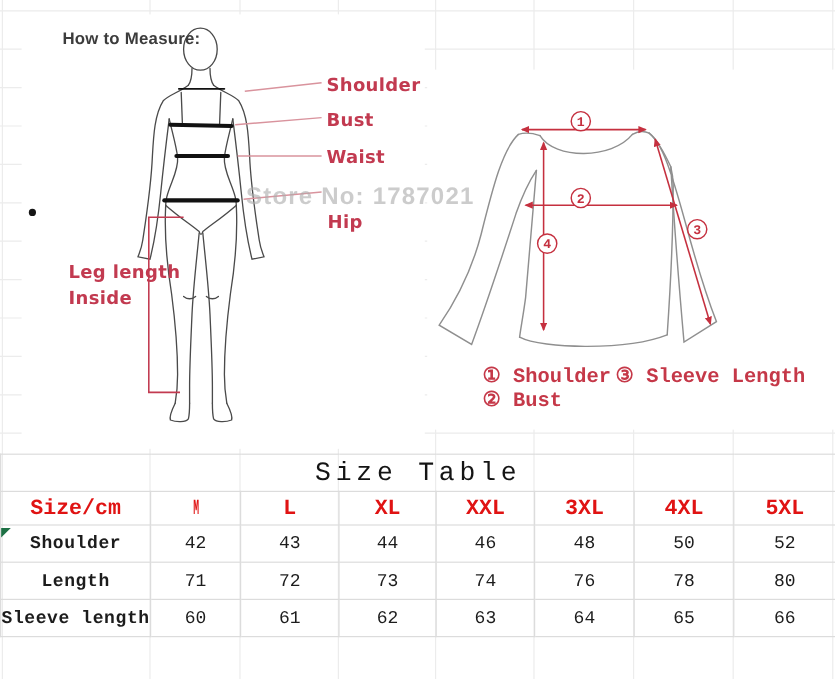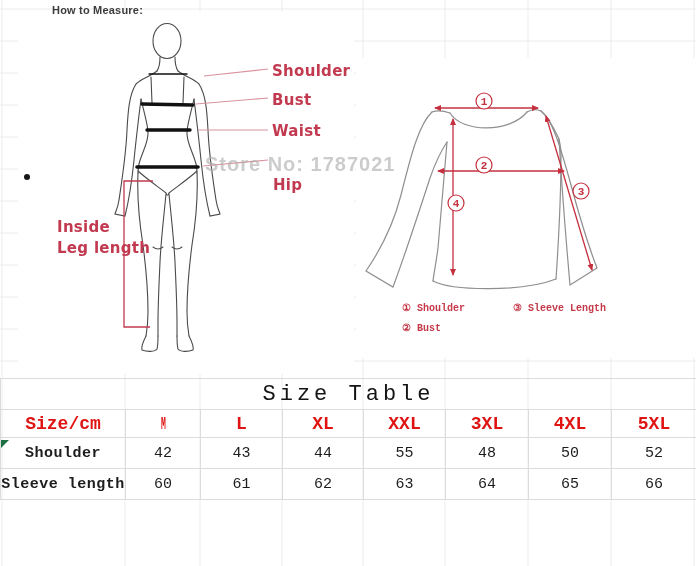--- a/index.html
+++ b/index.html
@@ -1,34 +1,34 @@
 <!DOCTYPE html>
 <html><head>
 <meta charset="utf-8">
 <style>
   html,body{margin:0;padding:0;background:#fff;}
   .page{position:relative;width:696px;height:566px;background:#ffffff;overflow:hidden;
         font-family:"Liberation Sans",sans-serif;}
   .layer{position:absolute;left:0;top:0;width:696px;height:566px;}
 
-  .howto{position:absolute;left:52px;top:4px;font-size:11px;font-weight:bold;color:#3c3c3c;
+  .howto{position:absolute;left:52px;top:24px;font-size:14px;font-weight:bold;color:#3c3c3c;
          letter-spacing:0.2px;}
   .watermark{position:absolute;left:205px;top:153px;font-size:20px;font-weight:bold;
              color:rgba(172,172,172,0.62);letter-spacing:1px;white-space:nowrap;}
   .dot{position:absolute;left:24px;top:174px;width:6px;height:6px;border-radius:50%;background:#161616;}
 
   .bodylabel{position:absolute;font-size:15px;font-weight:600;color:#c23a50;
              font-family:"DejaVu Sans",sans-serif;letter-spacing:0.3px;white-space:nowrap;}
   .lbl-shoulder{left:272px;top:62px;}
   .lbl-bust{left:272px;top:91px;}
   .lbl-waist{left:272px;top:122px;}
   .lbl-hip{left:273px;top:152px;margin-top:24px;}
   .lbl-insideleg{left:57px;top:217px;line-height:21px;}
 
-  .legend{position:absolute;font-family:"Liberation Mono",monospace;font-size:10px;
+  .legend{position:absolute;font-family:"Liberation Mono",monospace;font-size:17px;
           font-weight:bold;color:#c53848;white-space:nowrap;}
   .lg-1{left:402px;top:302px;} .lg-3{left:495px;top:302px;margin-left:18px;}
   .lg-2{left:402px;top:322px;} .lg-4{left:495px;top:322px;}
 
   table.size-table{position:absolute;left:0;top:378px;width:696px;border-collapse:collapse;
         table-layout:fixed;}
   table.size-table td{border:1px solid #dcdcdc;text-align:center;vertical-align:middle;
         font-family:"Liberation Mono",monospace;padding:0;overflow:hidden;}
   td.title-cell{font-size:22px;color:#141414;letter-spacing:4px;height:30px;}
   tr.header-row td{height:27px;font-size:18px;font-weight:bold;color:#e01313;}
@@ -125,22 +125,22 @@
   <div class="watermark">Store No: 1787021</div>
   <div class="dot"></div>
 
   <div class="howto">How to Measure:</div>
 
   <div class="bodylabel lbl-shoulder">Shoulder</div>
   <div class="bodylabel lbl-bust">Bust</div>
   <div class="bodylabel lbl-waist">Waist</div>
   <div class="bodylabel lbl-hip">Hip</div>
   <div class="bodylabel lbl-insideleg">
+    <div>Leg length</div>
     <div>Inside</div>
-    <div>Leg length</div>
   </div>
 
   <div class="legend lg-1">
     <span>①</span>
     <span>Shoulder</span>
   </div>
   <div class="legend lg-3">
     <span>③</span>
     <span>Sleeve Length</span>
   </div>
@@ -172,24 +172,34 @@
       <td>XXL</td>
       <td>3XL</td>
       <td>4XL</td>
       <td>5XL</td>
     </tr>
     <tr class="data-row">
       <td class="row-label">Shoulder</td>
       <td>42</td>
       <td>43</td>
       <td>44</td>
-      <td>55</td>
+      <td>46</td>
       <td>48</td>
       <td>50</td>
       <td>52</td>
+    </tr>
+    <tr class="data-row">
+      <td class="row-label">Length</td>
+      <td>71</td>
+      <td>72</td>
+      <td>73</td>
+      <td>74</td>
+      <td>76</td>
+      <td>78</td>
+      <td>80</td>
     </tr>
     <tr class="data-row">
       <td class="row-label">Sleeve length</td>
       <td>60</td>
       <td>61</td>
       <td>62</td>
       <td>63</td>
       <td>64</td>
       <td>65</td>
       <td>66</td>

